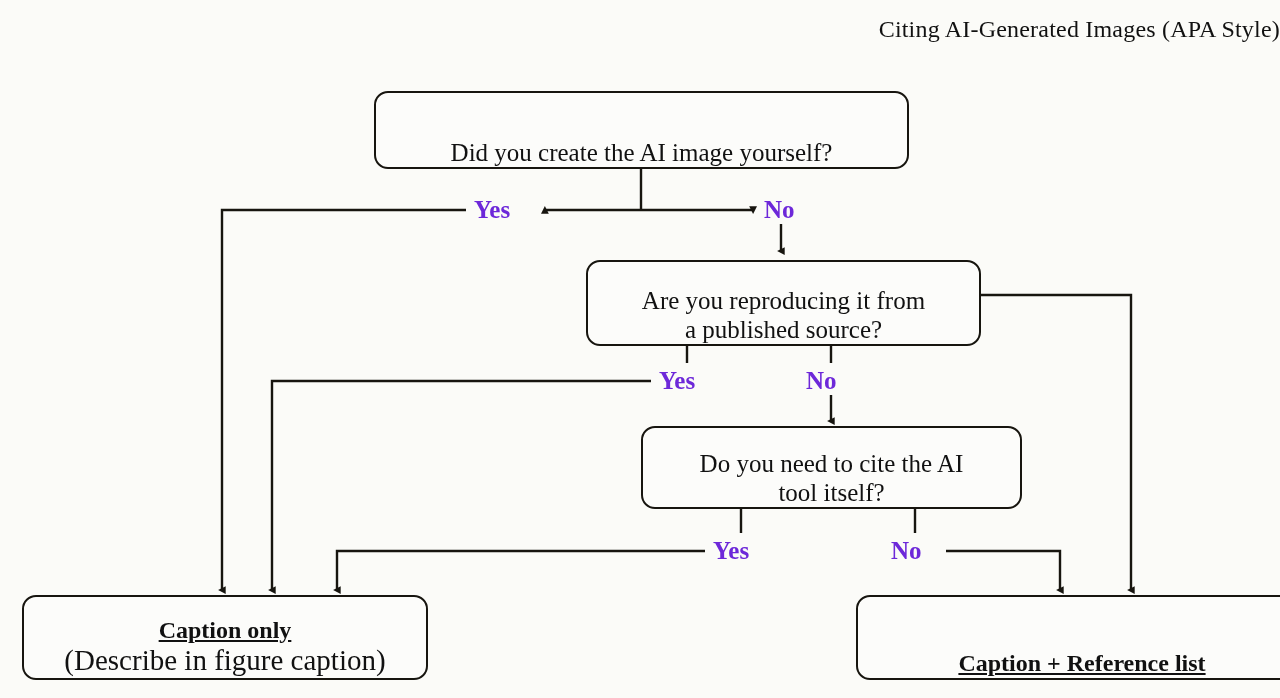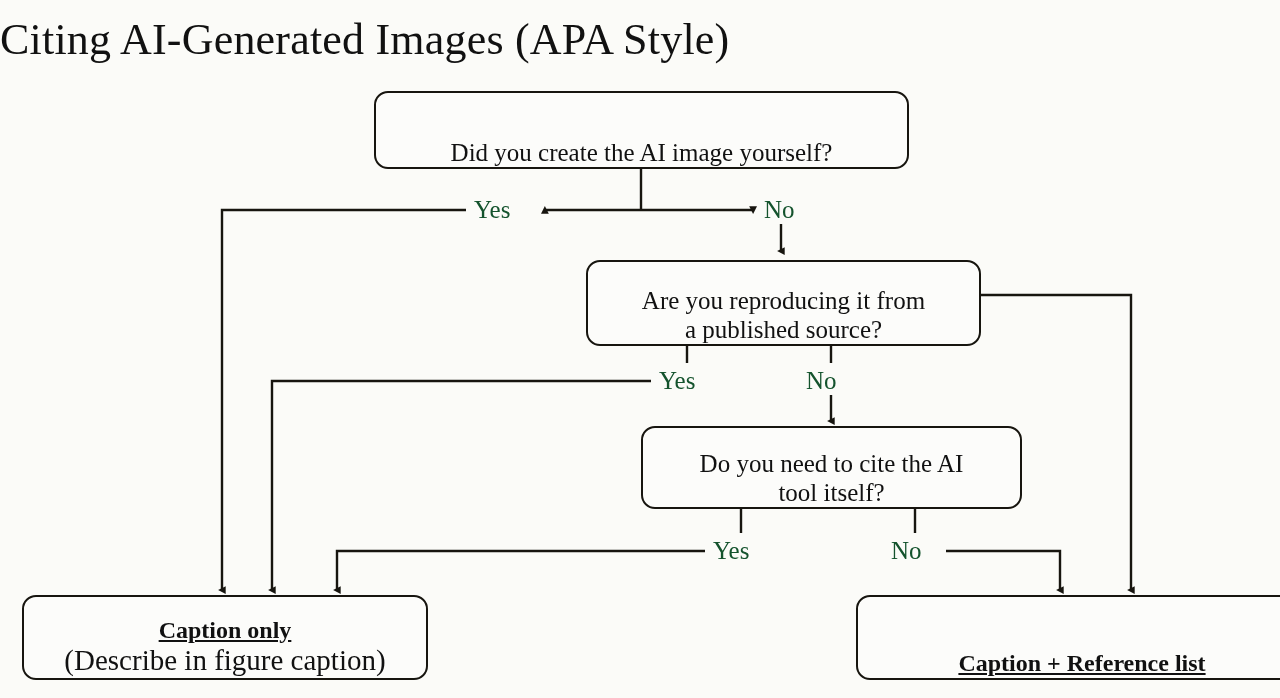--- a/index.html
+++ b/index.html
@@ -27,22 +27,22 @@
     top: 0;
     width: 1280px;
     height: 698px;
   }
   
   .chart-title {
     position: absolute;
     left: 0;
     top: 16px;
     width: 1280px;
-    text-align: left;
-    font-size: 44px;
+    text-align: right;
+    font-size: 24px;
     font-weight: 400;
     letter-spacing: 0.2px;
     color: #111111;
     line-height: 1.1;
   }
   
   .node {
     position: absolute;
     box-sizing: border-box;
     border: 2.2px solid #17150f;
@@ -80,22 +80,22 @@
   #node-create       { left: 374px; top: 91px;  width: 535px; height: 78px; }
   #node-reproducing  { left: 586px; top: 260px; width: 395px; height: 86px; }
   #node-cite-tool    { left: 641px; top: 426px; width: 381px; height: 83px; }
   #node-caption-only { left: 22px;  top: 595px; width: 406px; height: 85px; }
   #node-caption-ref  { left: 856px; top: 595px; width: 452px; height: 85px; }
 
   
   .edge-label {
     position: absolute;
     font-size: 25px;
-    font-weight: 400;
-    color: #14532d;
+    font-weight: 700;
+    color: #6d28d9;
     white-space: nowrap;
     background: transparent;
     line-height: 1;
   }
   #label-yes-1 { left: 474px; top: 197px; }
   #label-no-1  { left: 764px; top: 197px; }
   #label-yes-2 { left: 659px; top: 368px; }
   #label-no-2  { left: 806px; top: 368px; }
   #label-yes-3 { left: 713px; top: 538px; }
   #label-no-3  { left: 891px; top: 538px; }

